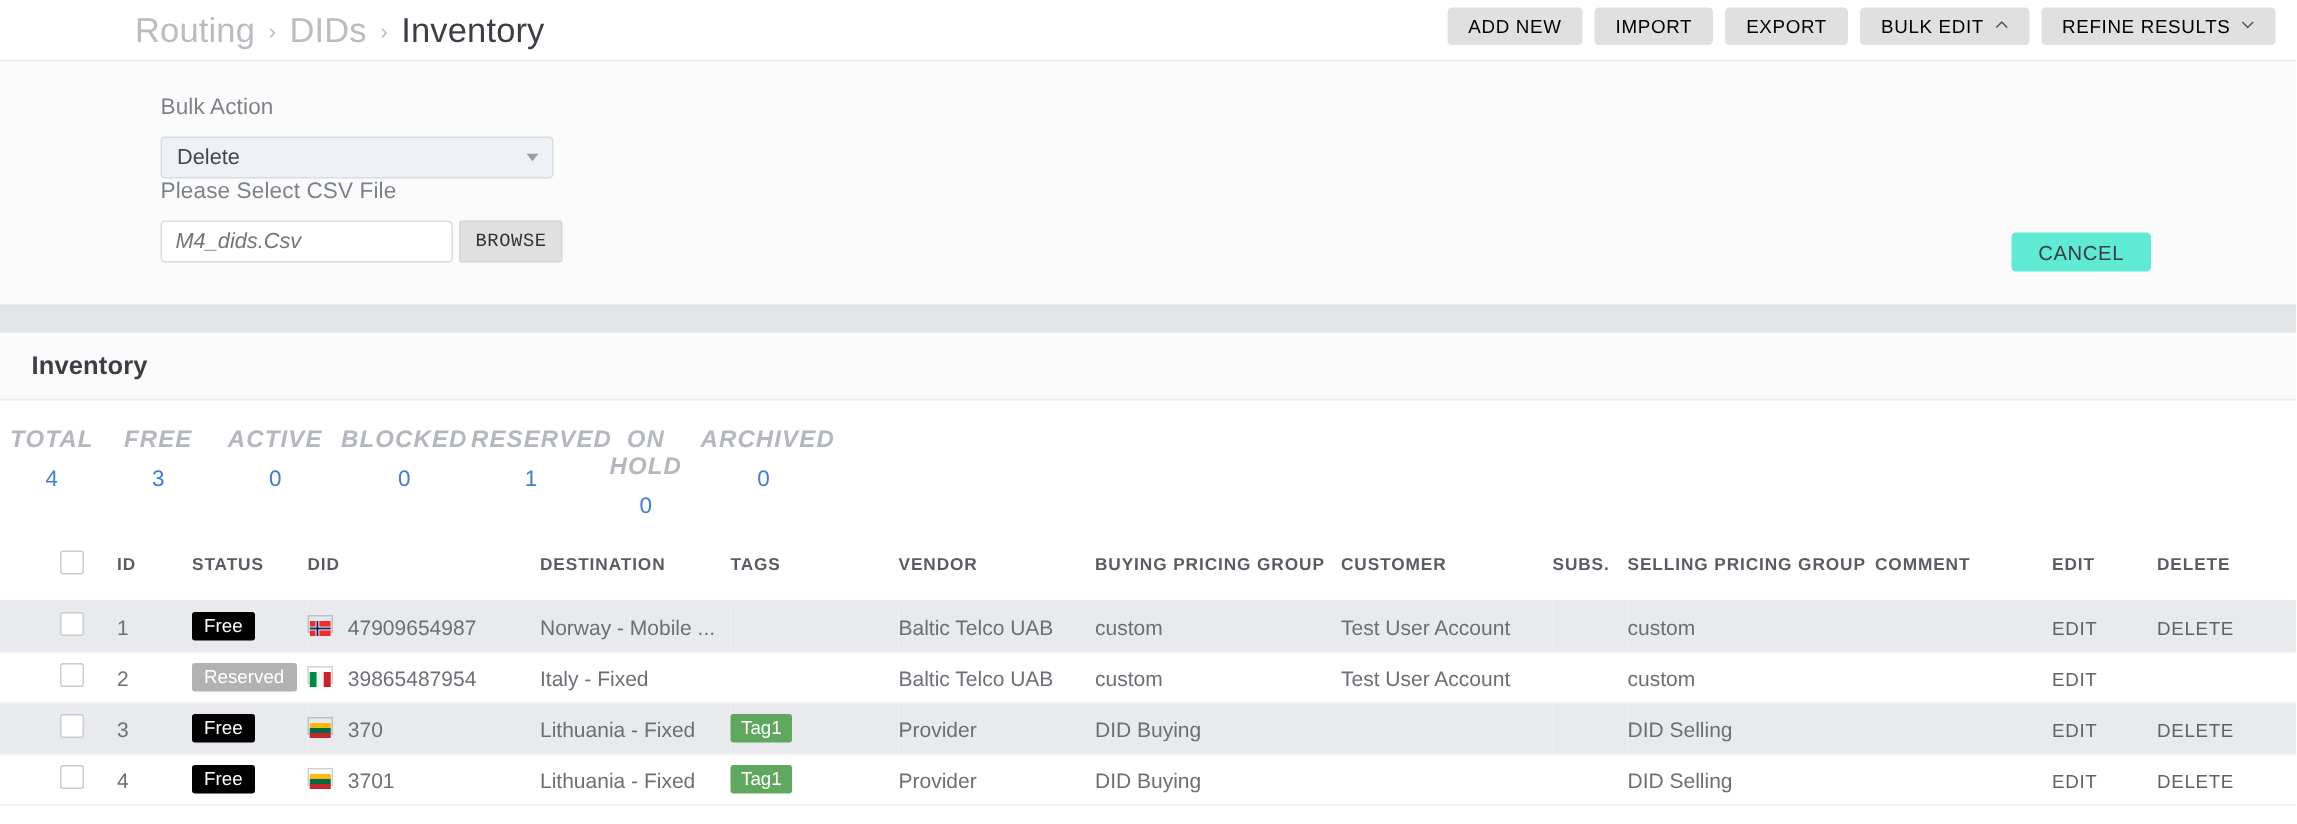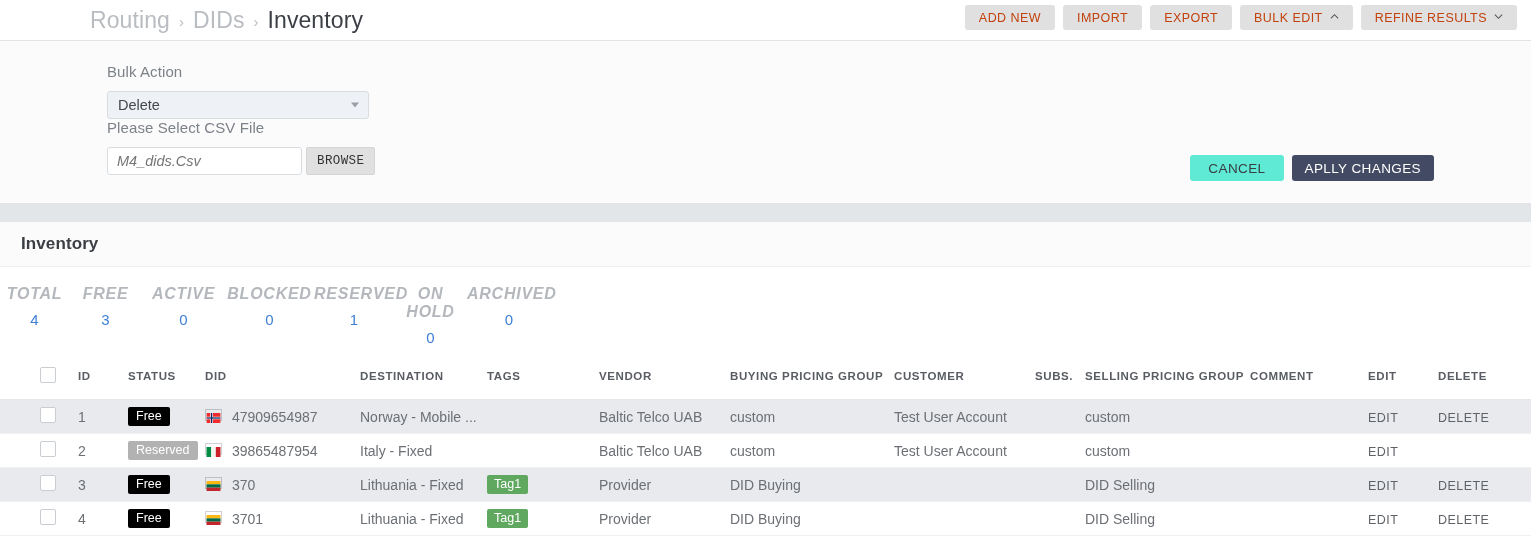--- a/index.html
+++ b/index.html
@@ -20,21 +20,21 @@
   }
   .breadcrumb { display: flex; align-items: center; padding-left: 90px; }
   .crumb { font-size: 23px; color: #b9bcc0; font-weight: 400; letter-spacing: .1px; }
   .crumb.active { color: #3b3f45; }
   .crumb-sep { font-size: 15px; color: #b9bcc0; margin: 0 9px; position: relative; top: 1px; }
 
   .topactions { position: absolute; right: 14px; top: 5px; display: flex; gap: 8px; }
   .tbtn {
     background: #e0e0e0; border: none; border-radius: 3px;
     height: 25px; padding: 0 14px;
-    font-size: 12.5px; letter-spacing: .45px; color: #c2410c;
+    font-size: 12.5px; letter-spacing: .45px; color: #000000;
     font-family: "Liberation Sans", sans-serif;
     display: flex; align-items: center; justify-content: center; gap: 7px;
     cursor: pointer; white-space: nowrap;
   }
   .chev { display:inline-block; width:9px; height:9px; position:relative; top:-1px; }
   .chev svg { display:block; }
 
   
   .bulkpanel {
     position: relative; height: 163px;
@@ -210,23 +210,20 @@
             <span>BROWSE</span>
           </button>
         </div>
       </div>
 
     </div>
 
     <div class="panel-actions">
       <button class="cancel-btn">
         <span>CANCEL</span>
-      </button>
-      <button class="apply-btn">
-        <span>APLLY CHANGES</span>
       </button>
     </div>
   </div>
 
   <div class="gray-band"></div>
 
   <div class="section-head">
     <span class="section-title">Inventory</span>
   </div>
 

